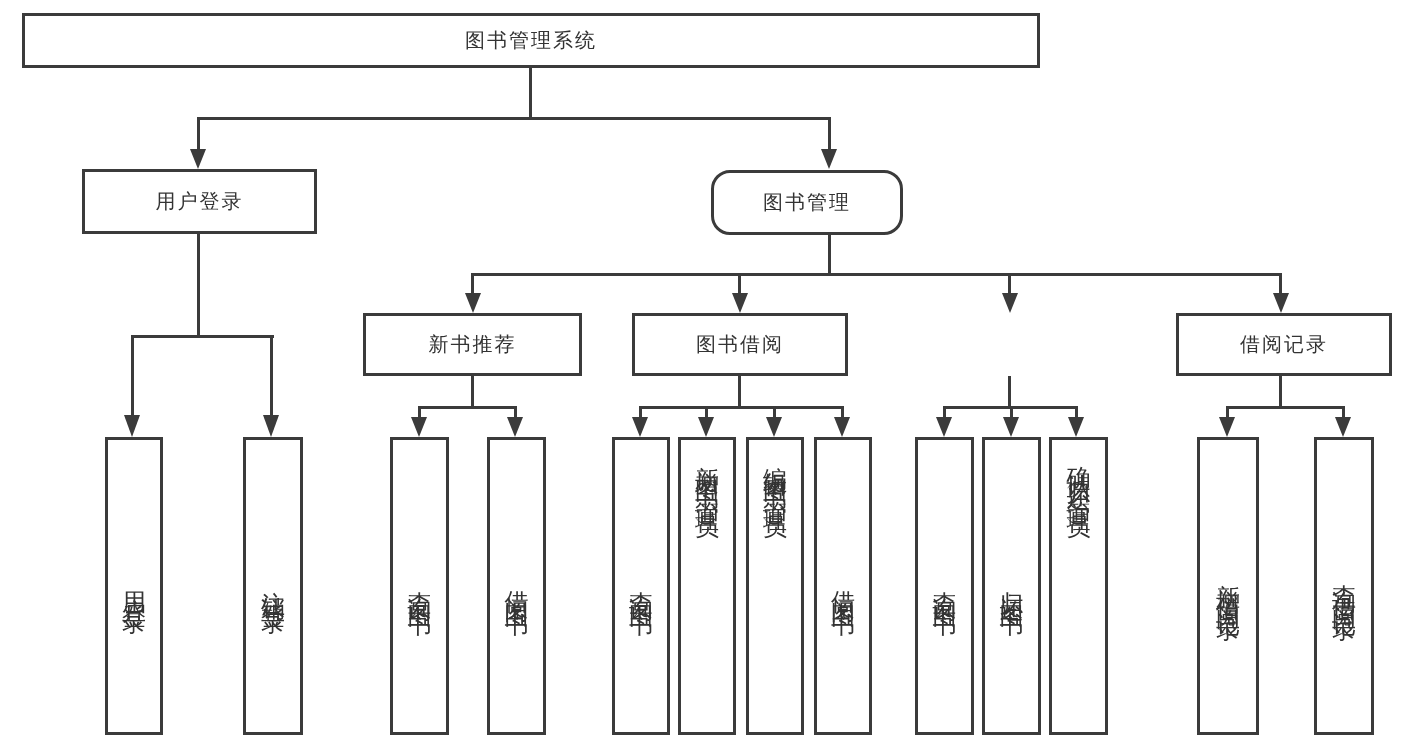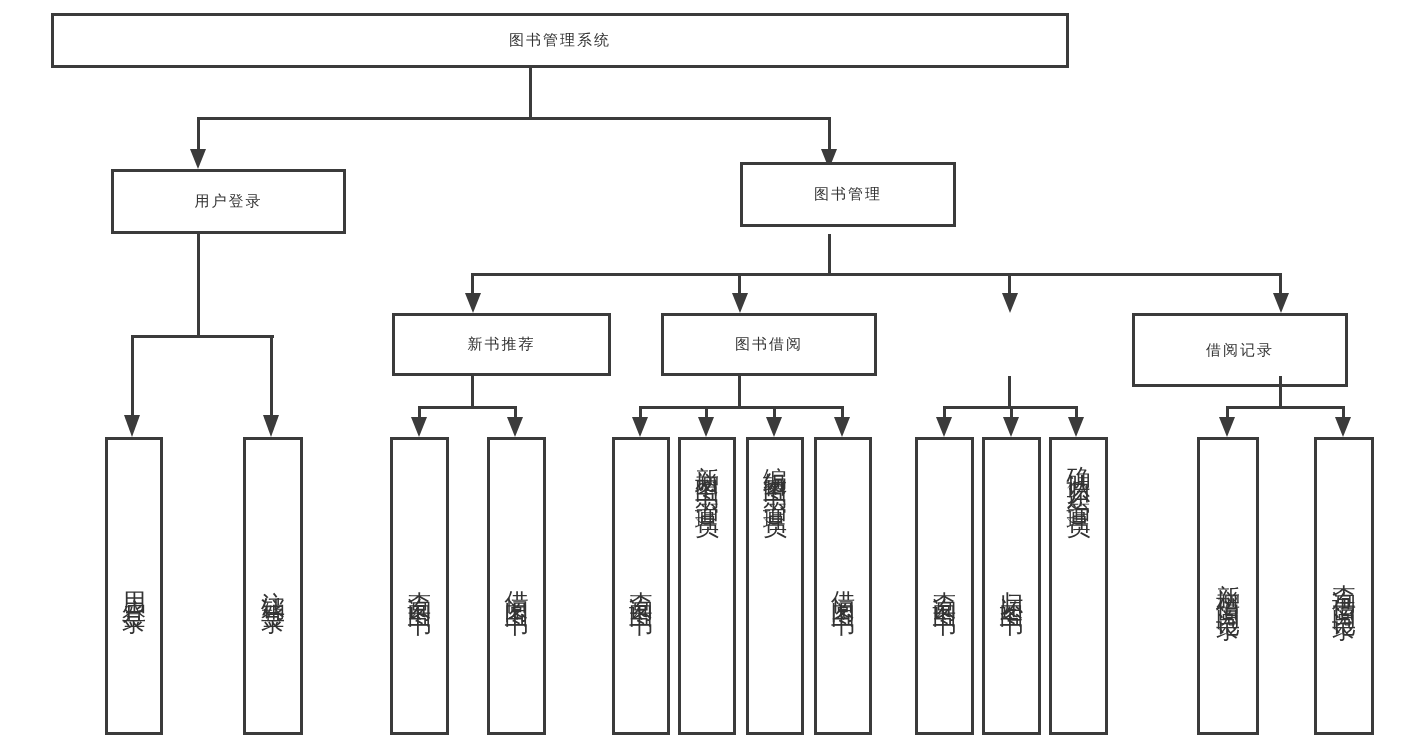--- a/index.html
+++ b/index.html
@@ -18,24 +18,23 @@
     position:absolute;
     box-sizing:border-box;
     border:3px solid var(--line);
     background:#ffffff;
     display:flex;
     align-items:center;
     justify-content:center;
     color:var(--text);
   }
   .hbox{
-    font-size:15px;
+    font-size:20px;
     letter-spacing:2px;
     white-space:nowrap;
-    margin-left:29px;
   }
   .vbox .vtext{
     writing-mode:vertical-rl;
     text-orientation:mixed;
     font-size:24px;
     letter-spacing:7px;
     line-height:1;
     color:var(--text);
   }
   .vbox.align-top{align-items:flex-start;}
@@ -74,21 +73,21 @@
   <div class="vline" style="left:529px;top:68px;height:49px;"></div>
   <div class="hline" style="left:197px;top:117px;width:634px;"></div>
   <div class="vline" style="left:197px;top:117px;height:36px;"></div>
   <div class="arrow-down" style="left:190px;top:149px;"></div>
   <div class="vline" style="left:828px;top:117px;height:36px;"></div>
   <div class="arrow-down" style="left:821px;top:149px;"></div>
 
   <div class="box hbox" style="left:82px;top:169px;width:235px;height:65px;">
     <span>用户登录</span>
   </div>
-  <div class="box hbox" style="left:711px;top:162px;width:216px;height:65px;">
+  <div class="box hbox" style="left:711px;top:170px;width:192px;height:65px;border-radius:19px;">
     <span>图书管理</span>
   </div>
 
   <div class="vline" style="left:197px;top:234px;height:101px;"></div>
   <div class="hline" style="left:131px;top:335px;width:143px;"></div>
   <div class="vline" style="left:131px;top:335px;height:80px;"></div>
   <div class="arrow-down ah22" style="left:124px;top:415px;"></div>
   <div class="vline" style="left:270px;top:335px;height:80px;"></div>
   <div class="arrow-down ah22" style="left:263px;top:415px;"></div>
 
@@ -102,21 +101,21 @@
   <div class="arrow-down" style="left:1002px;top:293px;"></div>
   <div class="vline" style="left:1279px;top:273px;height:24px;"></div>
   <div class="arrow-down" style="left:1273px;top:293px;"></div>
 
   <div class="box hbox" style="left:363px;top:313px;width:219px;height:63px;">
     <span>新书推荐</span>
   </div>
   <div class="box hbox" style="left:632px;top:313px;width:216px;height:63px;">
     <span>图书借阅</span>
   </div>
-  <div class="box hbox" style="left:1103px;top:313px;width:216px;height:74px;">
+  <div class="box hbox" style="left:1176px;top:313px;width:216px;height:63px;">
     <span>借阅记录</span>
   </div>
 
   <div class="vline" style="left:471px;top:376px;height:30px;"></div>
   <div class="hline" style="left:418px;top:406px;width:99px;"></div>
   <div class="vline" style="left:418px;top:406px;height:14px;"></div>
   <div class="arrow-down" style="left:411px;top:417px;"></div>
   <div class="vline" style="left:514px;top:406px;height:14px;"></div>
   <div class="arrow-down" style="left:507px;top:417px;"></div>
 

